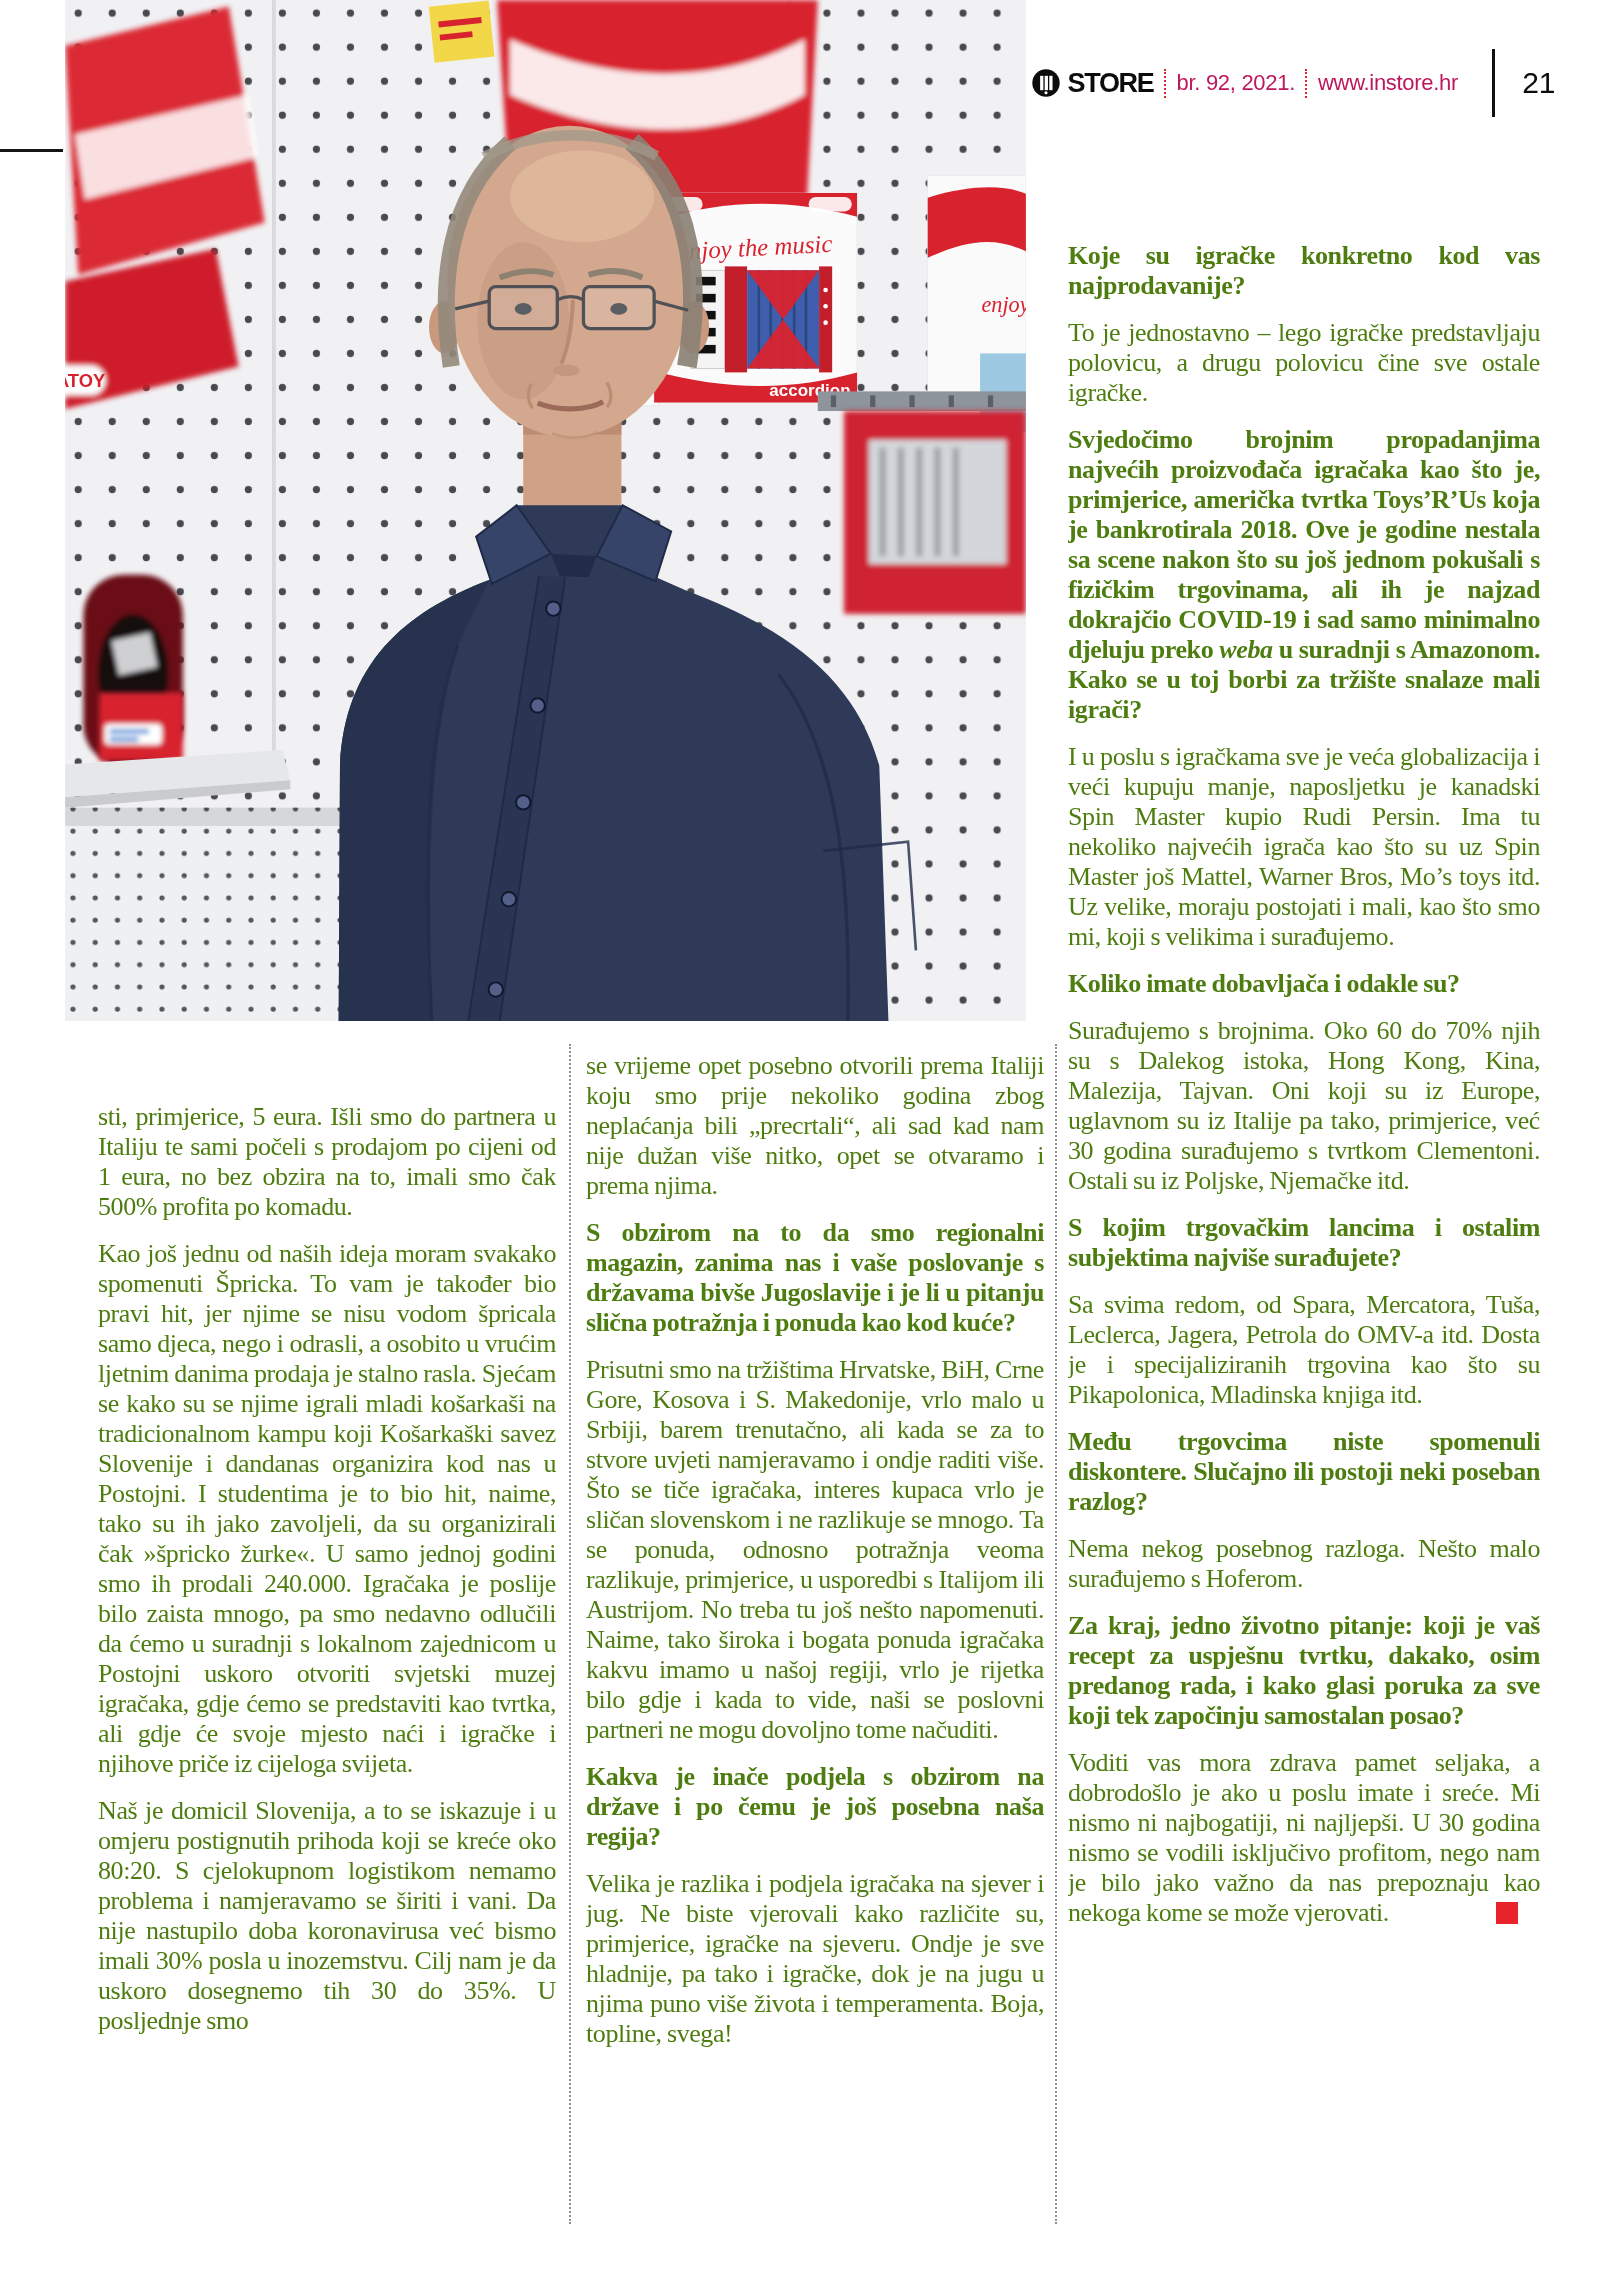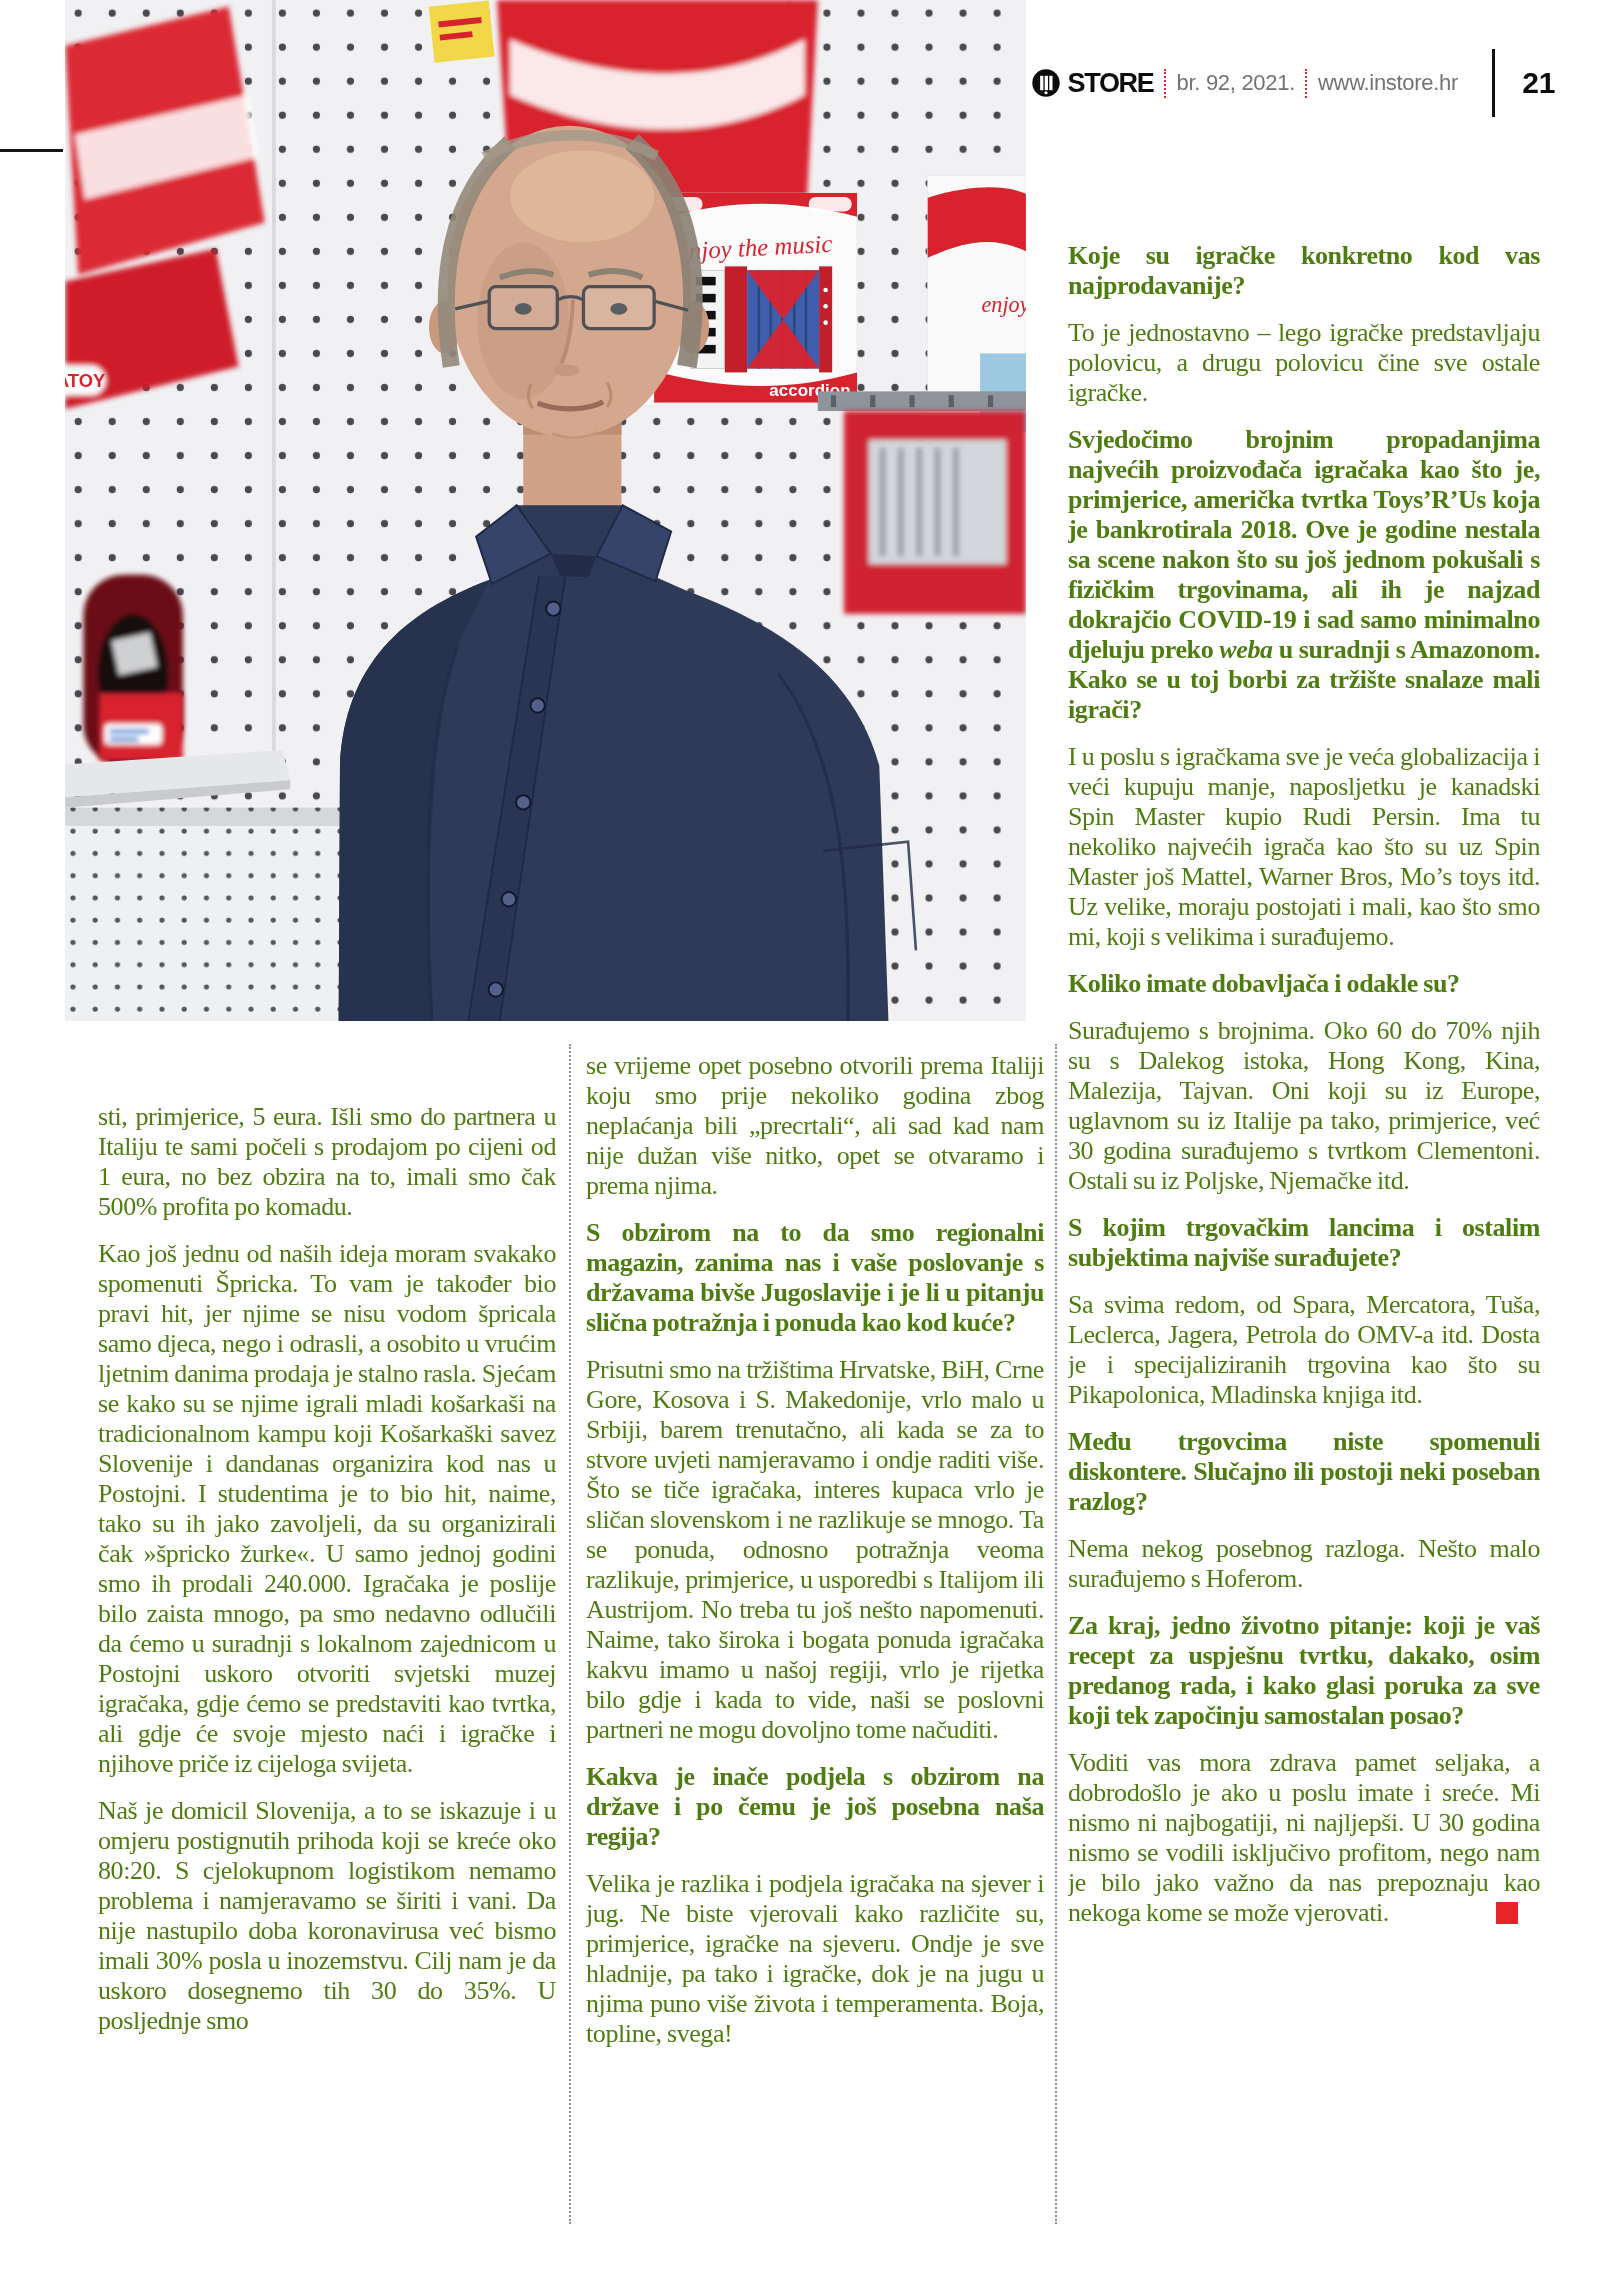--- a/index.html
+++ b/index.html
@@ -5,23 +5,23 @@
   html,body{margin:0;padding:0;}
   body{width:1623px;height:2295px;position:relative;background:#ffffff;
        font-family:"Liberation Serif",serif;color:#161616;overflow:hidden;}
 
   
   .masthead{position:absolute;left:1031px;top:60px;height:46px;display:flex;
             align-items:center;font-family:"Liberation Sans",sans-serif;white-space:nowrap;}
   .logo-circle{width:30px;height:30px;flex:0 0 auto;}
   .brand{font-weight:700;font-size:27px;letter-spacing:-1.3px;margin-left:6.5px;color:#0c0c0c;}
   .red-dot-sep{width:0;height:29px;border-left:2.6px dotted #e0242b;margin:0 10.5px;}
-  .issue,.site{font-size:22px;color:#737373;letter-spacing:-0.3px;}
+  .issue,.site{font-size:22px;color:#be185d;letter-spacing:-0.3px;}
   .black-div{width:2.6px;height:68px;background:#101010;margin:0 27.5px 0 34px;}
-  .pageno{font-weight:700;font-size:30px;color:#0c0c0c;}
+  .pageno{font-weight:400;font-size:30px;color:#0c0c0c;}
 
   .rule-topleft{position:absolute;left:0;top:149px;width:63px;height:3.3px;background:#151515;}
 
   
   .photo-wrap{position:absolute;left:65px;top:0;width:961px;height:1021px;overflow:hidden;}
 
   
   .col{position:absolute;text-align:justify;font-size:26px;line-height:30px;
        letter-spacing:-0.4px;word-spacing:-0.7px;color:#4d7c0f;overflow:hidden;}
   #col-left  {left:98px; top:1102px;width:458px;height:1178px;}

